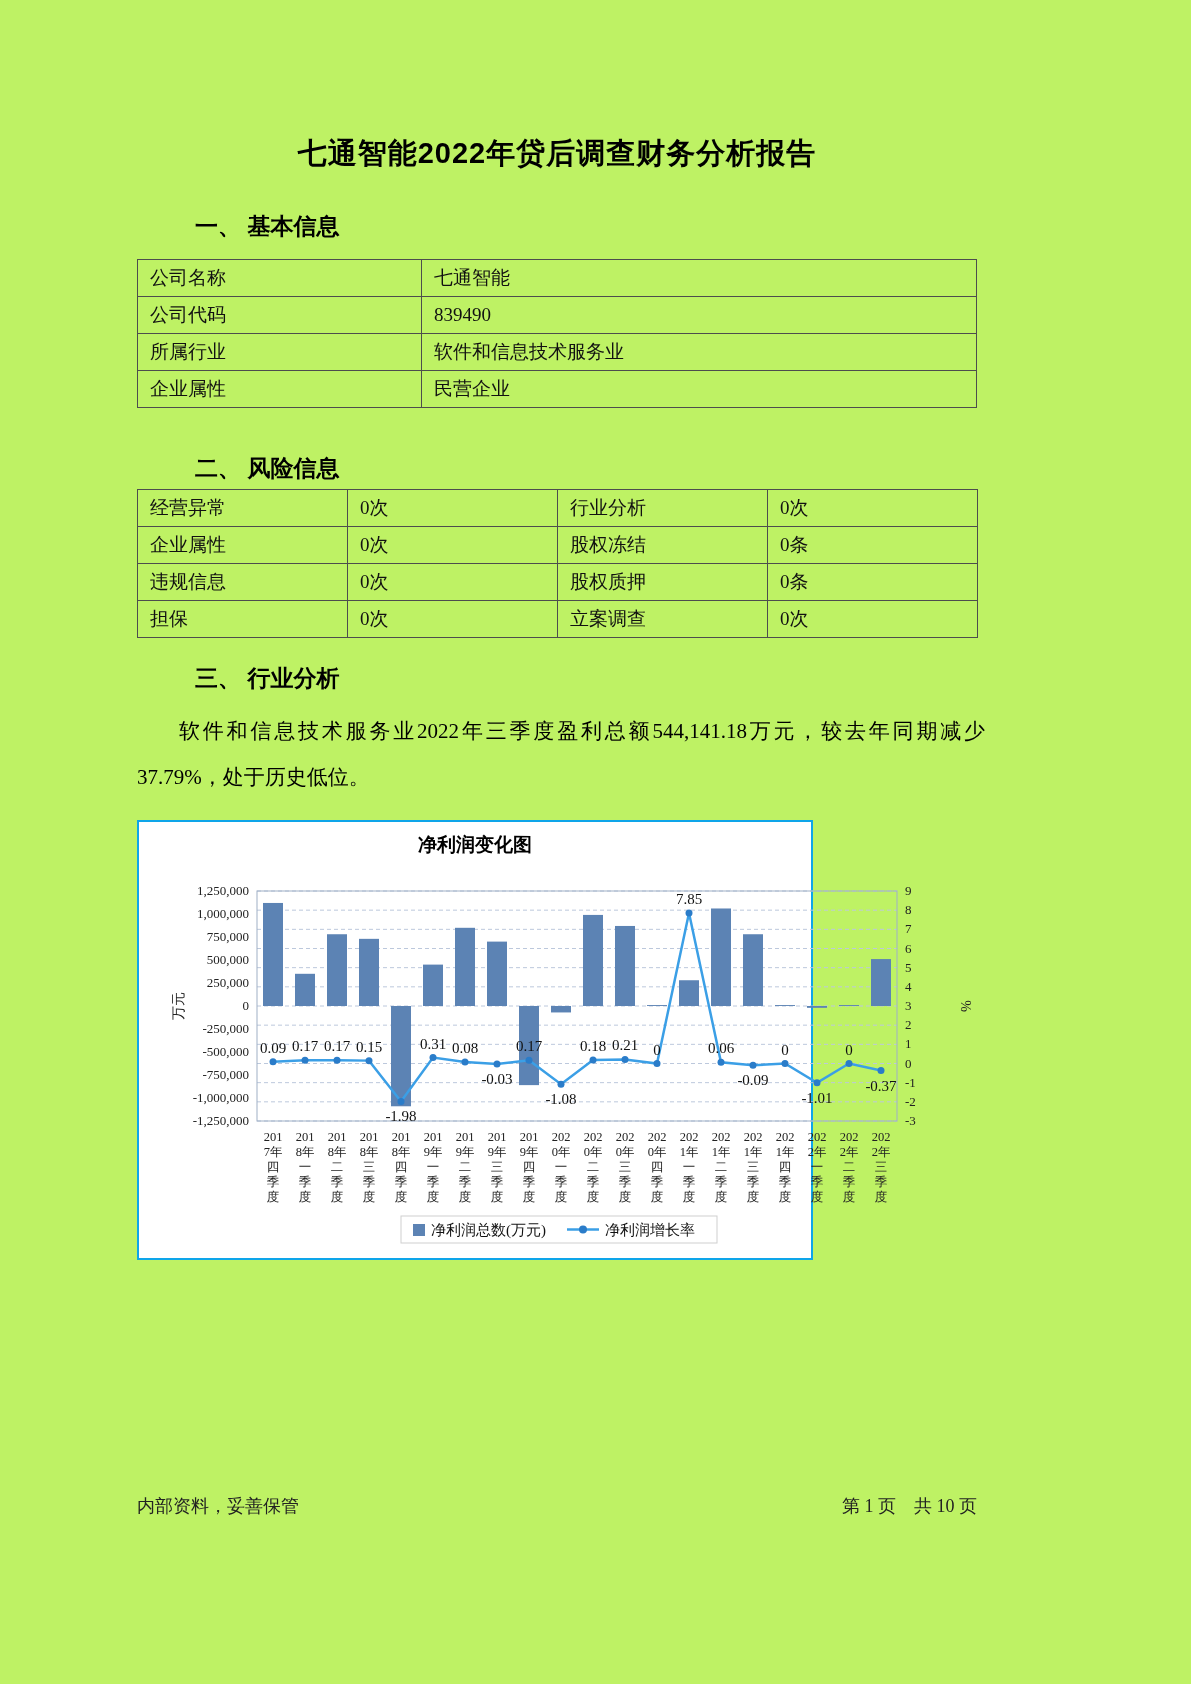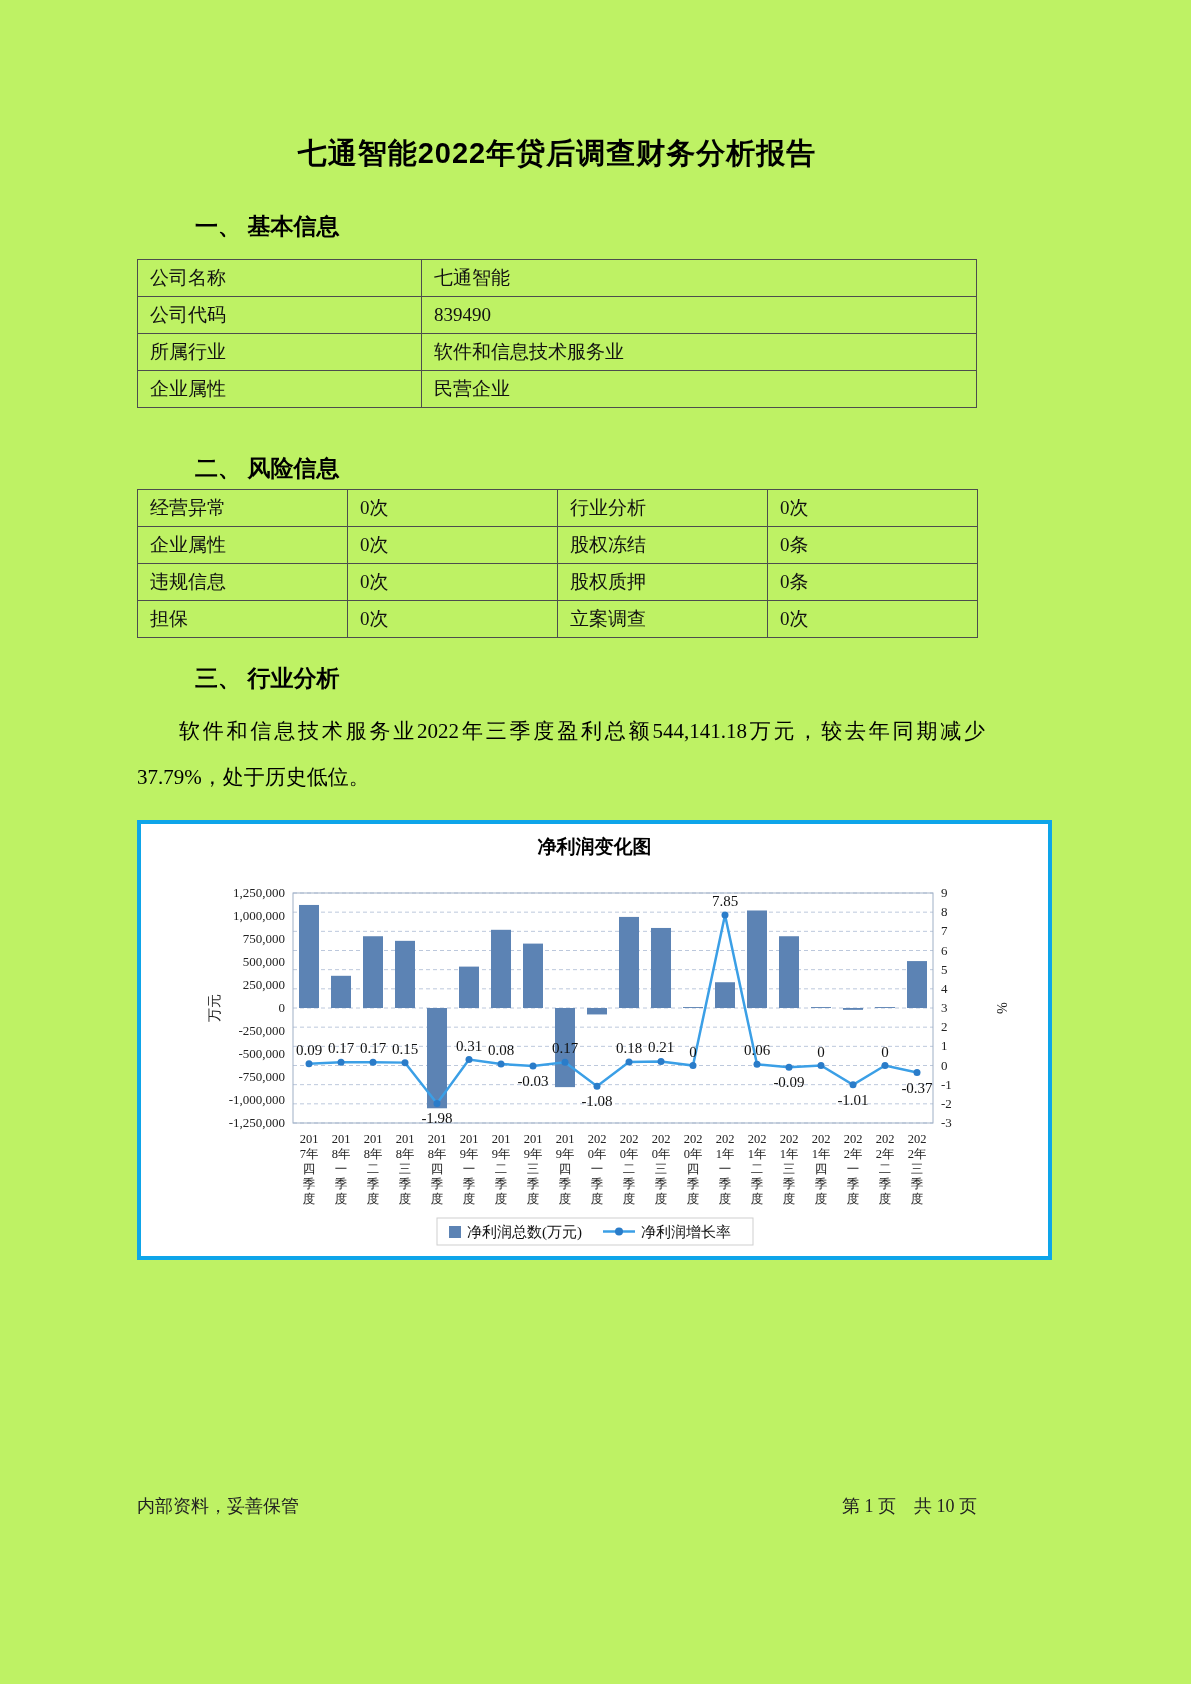--- a/index.html
+++ b/index.html
@@ -58,22 +58,22 @@
     position: absolute;
     left: 137px; top: 708px; width: 848px;
     font-size: 21px;
     line-height: 46px;
     text-indent: 2em;
     text-align: justify;
     color: #000;
   }
   .figure {
     position: absolute;
-    left: 137px; top: 820px; width: 915px; height: 440px;
-    border: 4px solid #0ea5e9;
+    left: 137px; top: 820px; width: 676px; height: 440px;
+    border: 2px solid #0ea5e9;
     box-sizing: border-box;
     background: #fff;
   }
   .chart-title {
     text-align: center;
     font-family: "Liberation Sans", sans-serif;
     font-weight: 700;
     font-size: 19px;
     margin-top: 10px;
     color: #000;

